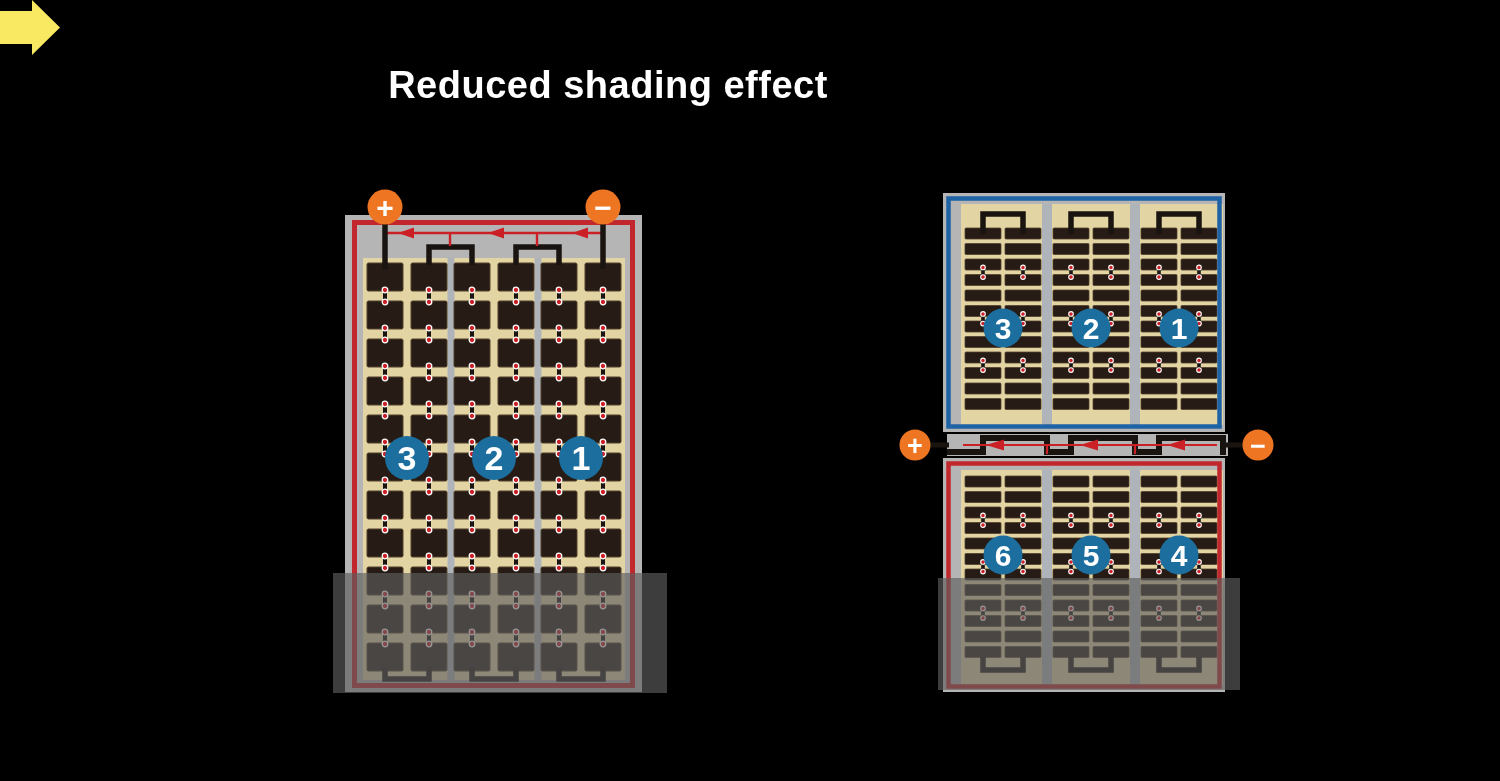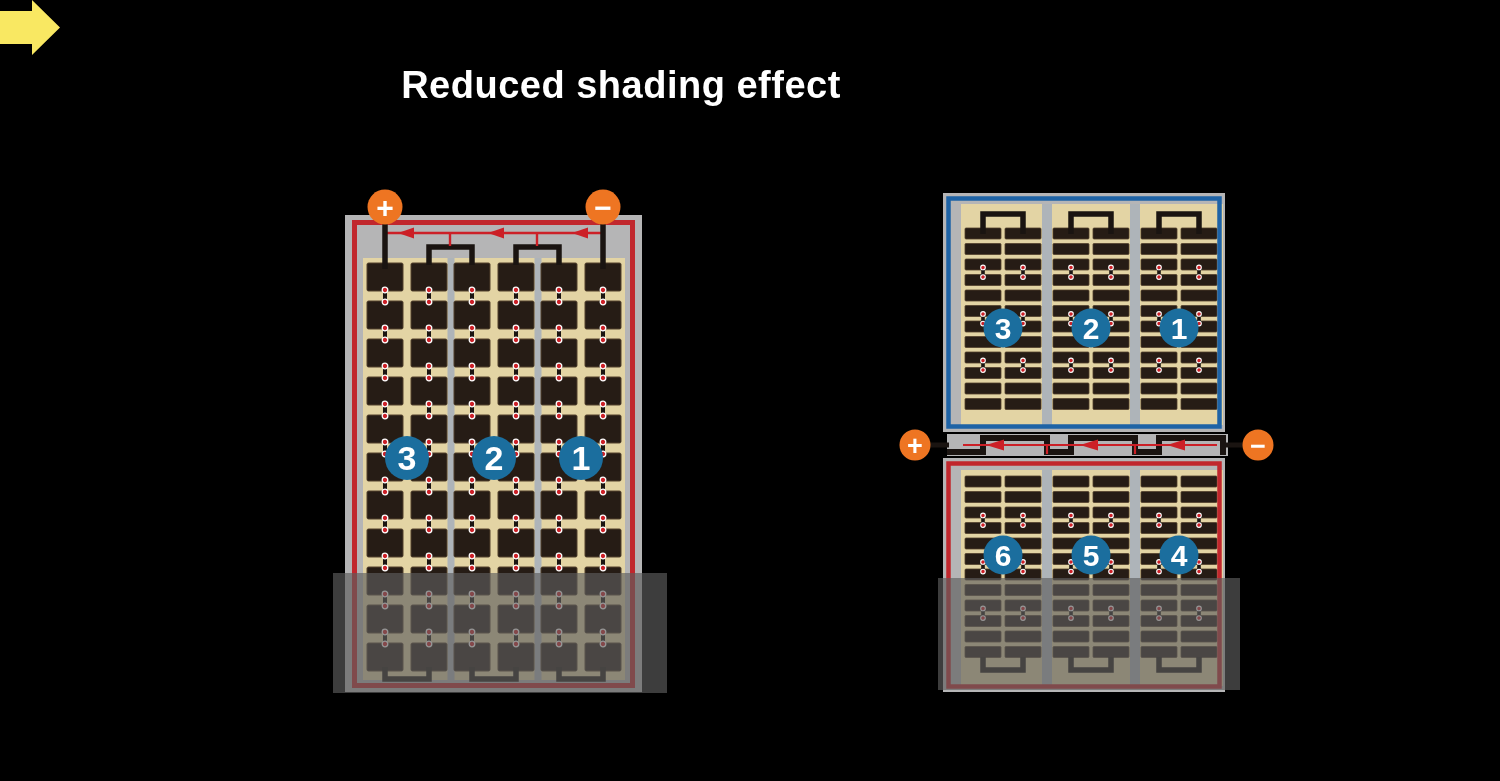--- a/index.html
+++ b/index.html
@@ -1,18 +1,18 @@
 <!DOCTYPE html>
 <html><head>
 <meta charset="utf-8">
 <style>
   html,body{margin:0;padding:0;background:#000;}
   #page{position:relative;width:1500px;height:781px;background:#000;overflow:hidden;
         font-family:"Liberation Sans",sans-serif;}
-  #title{position:absolute;left:13px;top:64px;width:1216px;text-align:center;
+  #title{position:absolute;left:0;top:64px;width:1216px;text-align:center;
          color:#fff;font-size:38px;font-weight:bold;letter-spacing:.5px;}
   svg{position:absolute;display:block;}
   #left-module{left:330px;top:185px;}
   #right-module{left:895px;top:188px;}
   #transform-arrow{left:768px;top:447px;width:60px;height:55px;background:#f9e862;
     clip-path:polygon(0px 11px,32px 11px,32px 0px,60px 27.5px,32px 55px,32px 44px,0px 44px);}
   text{font-family:"Liberation Sans",sans-serif;font-weight:bold;fill:#fff;}
   .badge-num{font-size:34px;}
   .badge-num-sm{font-size:30px;}
   .term-glyph{font-size:30px;}

